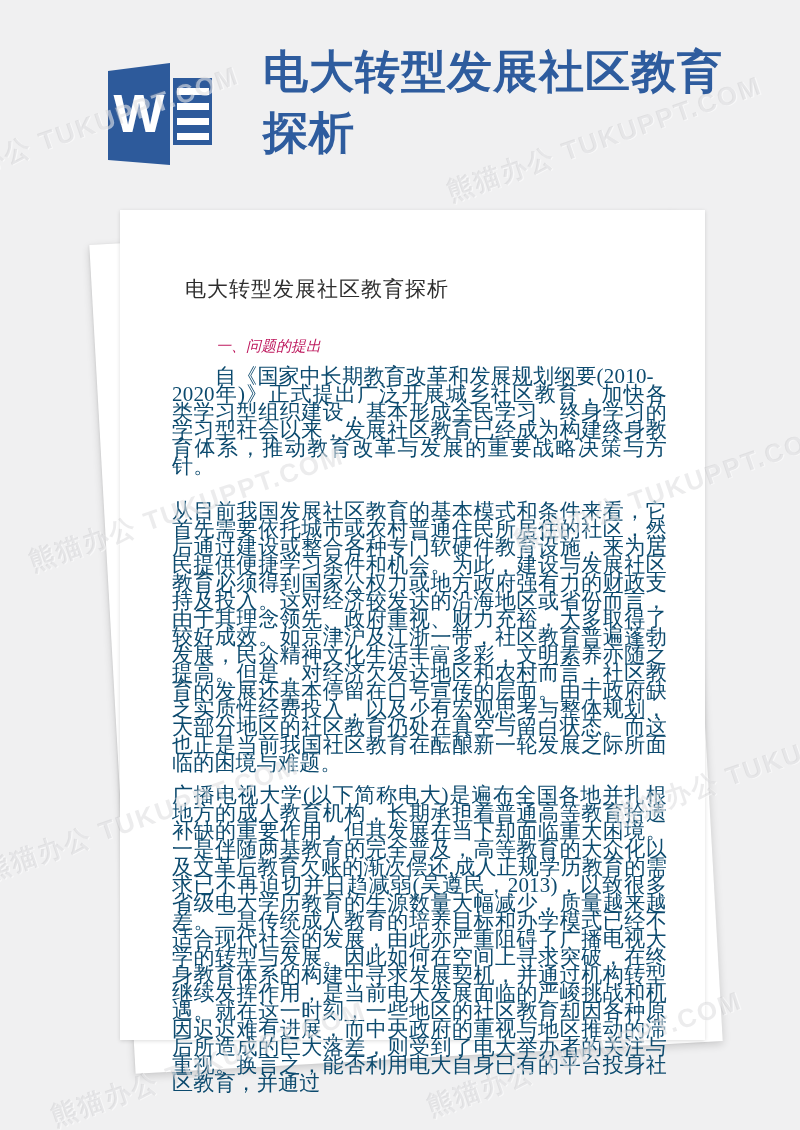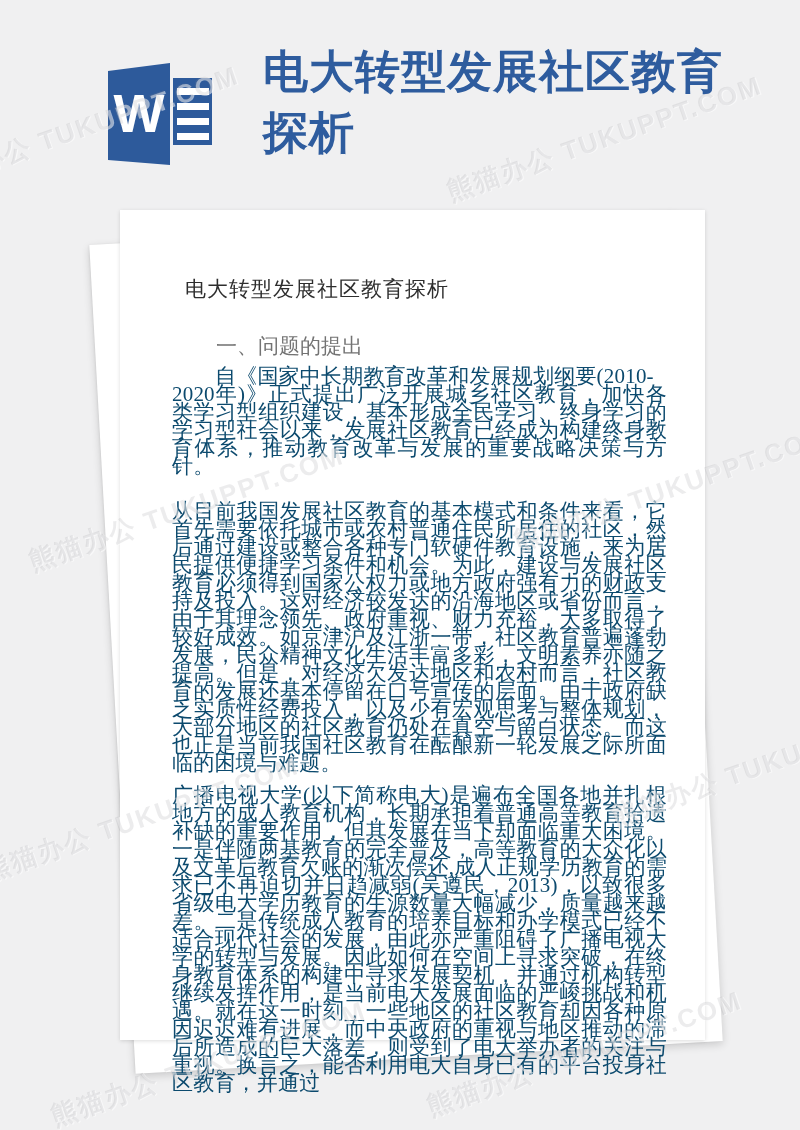--- a/index.html
+++ b/index.html
@@ -18,21 +18,21 @@
   .page.back{left:112px;top:228px;width:588px;height:830px;
       transform:rotate(-3.2deg);
       box-shadow:0 3px 8px rgba(0,0,0,0.16), -1px 0 2px rgba(0,0,0,0.05);z-index:1;}
   .page.front{left:120px;top:210px;width:585px;height:830px;z-index:2;
       box-shadow:0 1px 4px rgba(0,0,0,0.14);
       padding:64px 38px 0 52px;box-sizing:border-box;}
 
   
   .doc-title{margin:0 0 0 13px;font-size:21px;line-height:30px;font-weight:500;
       color:#2e2e2e;letter-spacing:1px;}
-  .sec-heading{margin:33px 0 0 44px;font-size:21px;line-height:19px;color:#737373;}
+  .sec-heading{margin:33px 0 0 44px;font-size:15px;line-height:19px;color:#be185d;font-style:italic;}
   .para{margin:27px 0 0 0;font-size:21px;line-height:18px;color:#0c4a6e;
       text-align:justify;white-space:pre-line;letter-spacing:0.2px;}
   .para.p1{margin-top:11px;text-indent:43px;}
   .para.p4{margin-top:14px;}
 
   
   .wm{position:absolute;z-index:50;pointer-events:none;white-space:nowrap;
       font-family:"Liberation Sans","DejaVu Sans",sans-serif;font-weight:bold;
       font-size:26px;letter-spacing:2px;color:rgba(138,138,144,0.16);
       text-shadow:1px 1px 0 rgba(255,255,255,0.55);

